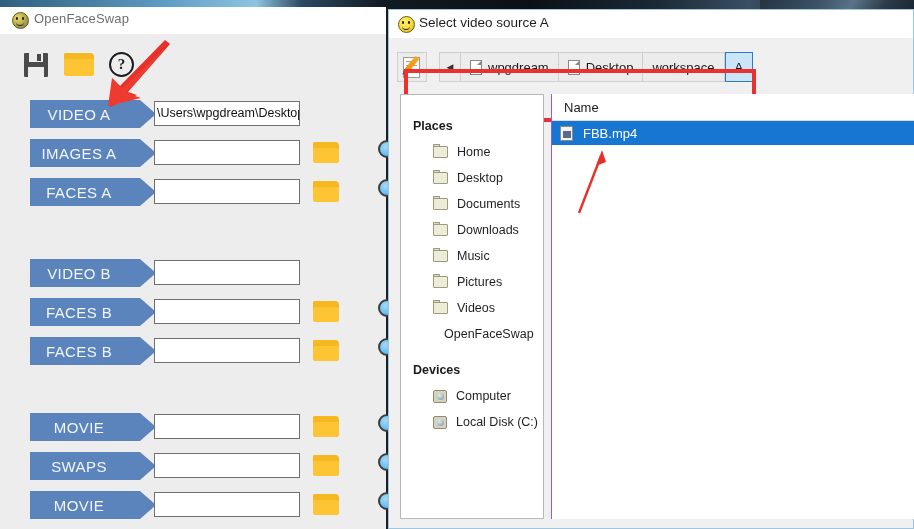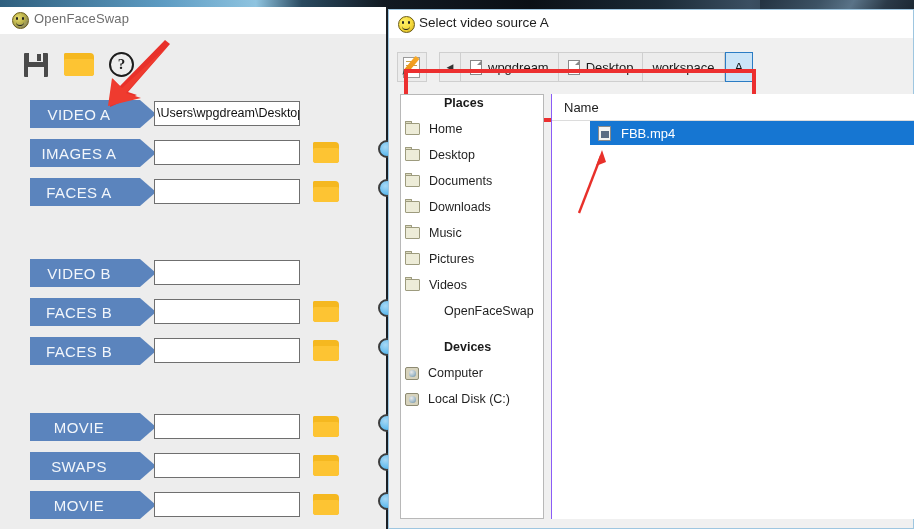--- a/index.html
+++ b/index.html
@@ -165,24 +165,24 @@
     position:absolute;left:15px;top:31px;width:352px;height:53px;
     border:4px solid #ec2f2f;box-sizing:border-box;pointer-events:none;
   }
 
   
   #places-panel{
     position:absolute;left:11px;top:56px;width:144px;height:425px;
     background:#fff;border:1px solid #b8b8b8;box-sizing:border-box;overflow:hidden;
   }
   .section-header{
-    font-size:12.5px;font-weight:bold;color:#1b1b1b;padding:1px 0 6px 12px;margin-left:31px;
+    font-size:12.5px;font-weight:bold;color:#1b1b1b;padding:24px 0 6px 12px;
   }
   .place-item{
-    display:flex;align-items:center;height:26px;padding-left:4px;
+    display:flex;align-items:center;height:26px;padding-left:32px;
     font-size:12.5px;color:#1f1f1f;cursor:pointer;
   }
   .place-item.indent{padding-left:43px;}
   .fold-ic{
     width:15px;height:12px;margin-right:9px;position:relative;flex:none;
   }
   .fold-ic .b{position:absolute;inset:0;background:#edecd8;border:1px solid #9d9b7e;box-sizing:border-box;border-radius:1px;}
   .fold-ic .t{position:absolute;left:0;top:-2.5px;width:7px;height:3px;background:#dedcc0;border:1px solid #9d9b7e;border-bottom:none;box-sizing:border-box;border-radius:1px 1px 0 0;}
   .disk-ic{
     width:14px;height:13px;margin-right:9px;position:relative;flex:none;
@@ -197,21 +197,21 @@
   #file-panel{
     position:absolute;left:162px;top:56px;width:364px;height:425px;
     background:#fff;border-left:1px solid #8b5cf6;box-sizing:border-box;overflow:hidden;
   }
   #file-header{
     height:26px;border-bottom:1px solid #dcdcdc;display:flex;align-items:center;
     padding-left:12px;font-size:13px;color:#1b1b1b;background:#fff;
   }
   .file-row{
     height:24px;display:flex;align-items:center;padding-left:8px;
-    font-size:13px;color:#111;cursor:pointer;margin-left:38px;
+    font-size:13px;color:#111;cursor:pointer;
   }
   .file-row.selected{background:#1676d2;color:#fff;}
   .file-ic{
     width:13px;height:15px;margin-right:10px;position:relative;flex:none;
     background:#f3f3f3;border:1px solid #8a8a8a;box-sizing:border-box;
   }
   .file-ic::after{
     content:"";position:absolute;left:2px;top:4px;width:8px;height:7px;
     background:#5a6c84;
   }

